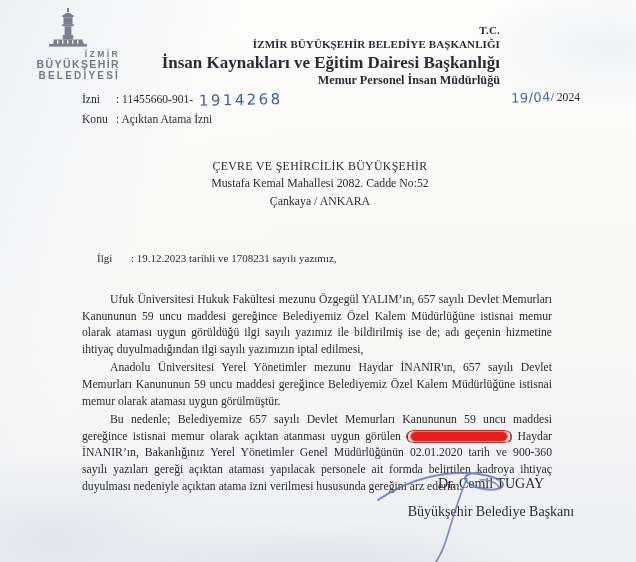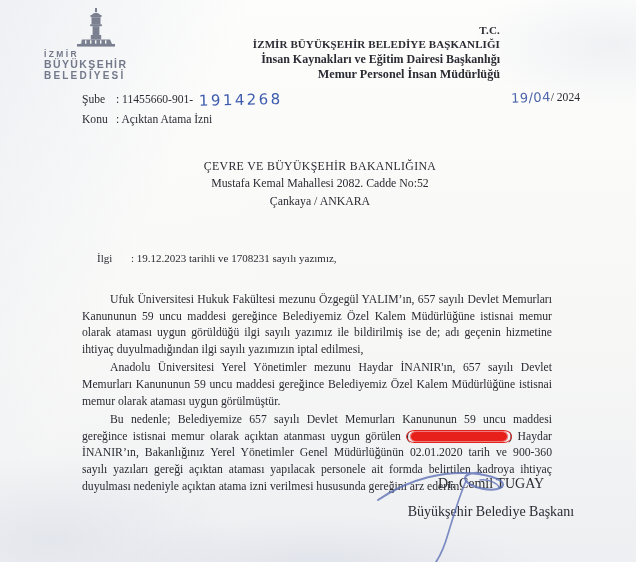--- a/index.html
+++ b/index.html
@@ -32,24 +32,24 @@
       radial-gradient(ellipse 200px 90px at 96% 8%, rgba(220,224,233,0.4), rgba(255,255,255,0) 70%),
       radial-gradient(ellipse 300px 70px at 50% 101%, rgba(210,215,226,0.5), rgba(255,255,255,0) 75%);
     pointer-events: none;
     z-index: 0;
   }
   .layer { position: relative; z-index: 2; }
 
   
   .logo {
     position: absolute;
-    left: 44px;
+    left: 16px;
     top: 6px;
     width: 104px;
-    text-align: left;
+    text-align: right;
     color: #6e7480;
   }
   .tower-wrap { height: 44px; display: block; }
   .logo-lines {
     font-family: "Liberation Sans", "DejaVu Sans", sans-serif;
     font-weight: bold;
     color: #73798a;
     line-height: 1.08;
   }
   .logo-l1 { font-size: 8.5px; letter-spacing: 2.4px; }
@@ -60,21 +60,21 @@
   .header {
     position: absolute;
     left: 140px;
     top: 24px;
     width: 360px;
     text-align: right;
     line-height: 1.26;
   }
   .hdr-tc { font-size: 11px; font-weight: bold; letter-spacing: 0.2px; }
   .hdr-main { font-size: 11px; font-weight: bold; letter-spacing: 0.1px; }
-  .hdr-sub1 { font-size: 12px; font-weight: bold; }
+  .hdr-sub1 { font-size: 17px; font-weight: bold; }
   .hdr-sub2 { font-size: 12.2px; font-weight: bold; }
 
   
   .meta {
     position: absolute;
     left: 82px;
     top: 90px;
     font-size: 11.6px;
     line-height: 1.45;
   }
@@ -229,33 +229,33 @@
 
   <div class="header layer">
     <div class="hdr-tc">T.C.</div>
     <div class="hdr-main">İZMİR BÜYÜKŞEHİR BELEDİYE BAŞKANLIĞI</div>
     <div class="hdr-sub1">İnsan Kaynakları ve Eğitim Dairesi Başkanlığı</div>
     <div class="hdr-sub2">Memur Personel İnsan Müdürlüğü</div>
   </div>
 
   <div class="meta layer">
     <div class="meta-row">
-      <span class="meta-label">Şube</span><span>: 11455660-901-</span><span class="hand">1914268</span>
+      <span class="meta-label">İzni</span><span>: 11455660-901-</span><span class="hand">1914268</span>
     </div>
     <div class="meta-row">
       <span class="meta-label">Konu</span><span>: Açıktan Atama İzni</span>
     </div>
   </div>
 
   <div class="date-block layer">
     <span class="hand-date">19/04</span><span>/ 2024</span>
   </div>
 
   <div class="recipient layer">
-    <div class="rcp-1">ÇEVRE VE BÜYÜKŞEHİR BAKANLIĞINA</div>
+    <div class="rcp-1">ÇEVRE VE ŞEHİRCİLİK BÜYÜKŞEHİR</div>
     <div>Mustafa Kemal Mahallesi 2082. Cadde No:52</div>
     <div>Çankaya / ANKARA</div>
   </div>
 
   <div class="ilgi layer">
     <span class="ilgi-label">İlgi</span><span>: 19.12.2023 tarihli ve 1708231 sayılı yazımız,</span>
   </div>
 
   <div class="body-text layer">
     <p>Ufuk Üniversitesi Hukuk Fakültesi mezunu Özgegül YALIM’ın, 657 sayılı Devlet Memurları Kanununun 59 uncu maddesi gereğince Belediyemiz Özel Kalem Müdürlüğüne istisnai memur olarak ataması uygun görüldüğü ilgi sayılı yazımız ile bildirilmiş ise de; adı geçenin hizmetine ihtiyaç duyulmadığından ilgi sayılı yazımızın iptal edilmesi,</p>

